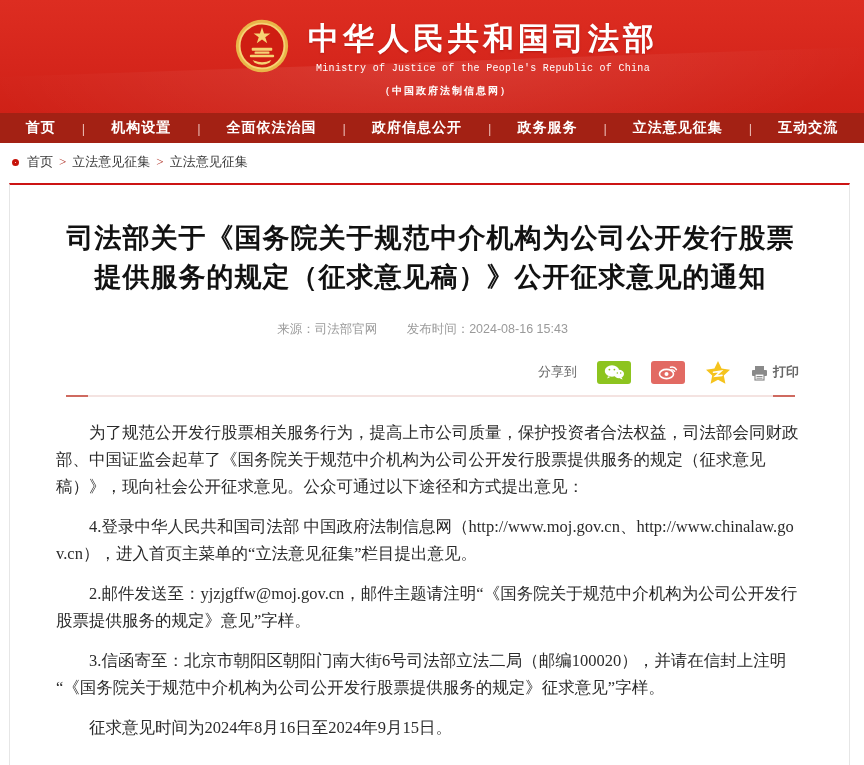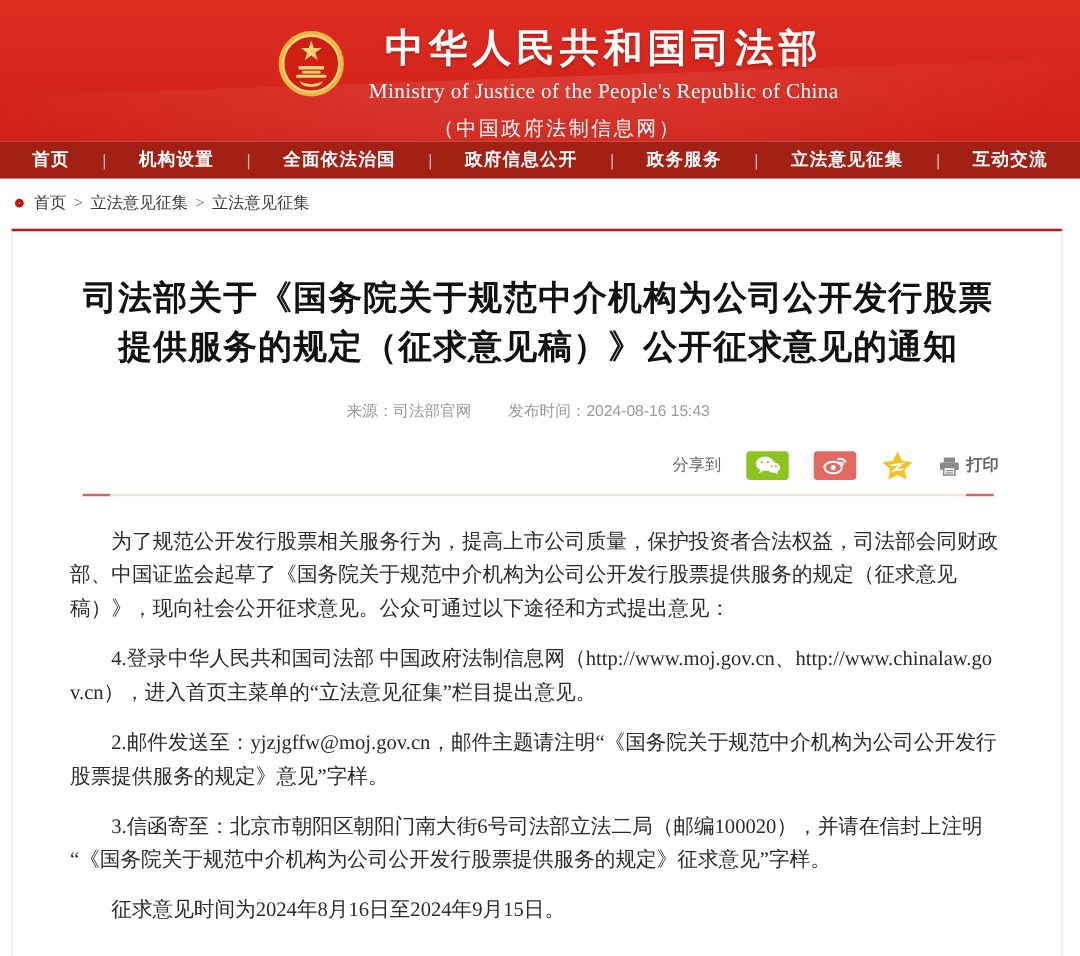--- a/index.html
+++ b/index.html
@@ -26,25 +26,25 @@
   }
   .header-top { display:flex; align-items:center; gap:18px; }
   .emblem { width:56px; height:56px; flex:0 0 auto; }
   .title-col { text-align:center; }
   .site-title {
     color:#fff; font-size:31px; font-weight:bold; letter-spacing:4px;
     font-family:"Liberation Sans","DejaVu Sans",sans-serif;
     text-shadow:0 1px 2px rgba(120,0,0,0.35);
   }
   .site-subtitle {
-    color:#fff; font-size:17px; margin-top:3px; letter-spacing:0.3px;
-    font-family:Liberation Serif, serif;
+    color:#fff; font-size:10px; margin-top:3px; letter-spacing:0.3px;
+    font-family:Liberation Mono, monospace;
   }
   .site-tagline {
-    color:#fff; font-size:16px; font-weight:normal; letter-spacing:2px; margin-top:10px;
+    color:#fff; font-size:10px; font-weight:bold; letter-spacing:2px; margin-top:10px;
   }
 
   
   .main-nav {
     height:30px; background:#a32114; display:flex; align-items:center;
     justify-content:center; color:#fff;
     font-family:"Liberation Sans","DejaVu Sans",sans-serif;
   }
   .nav-item {
     font-size:14px; font-weight:bold; color:#fff; padding:0 26px;

